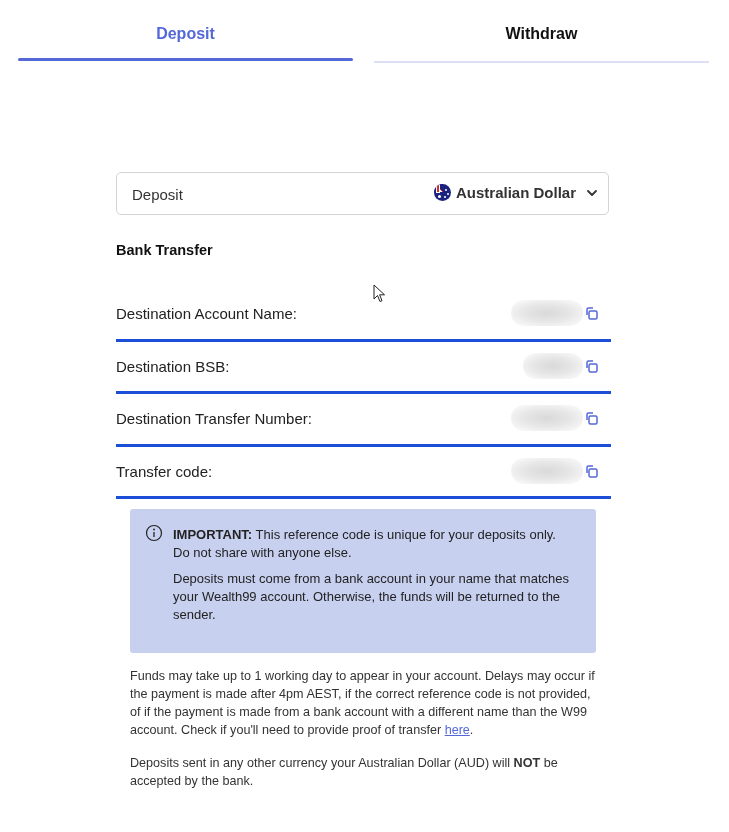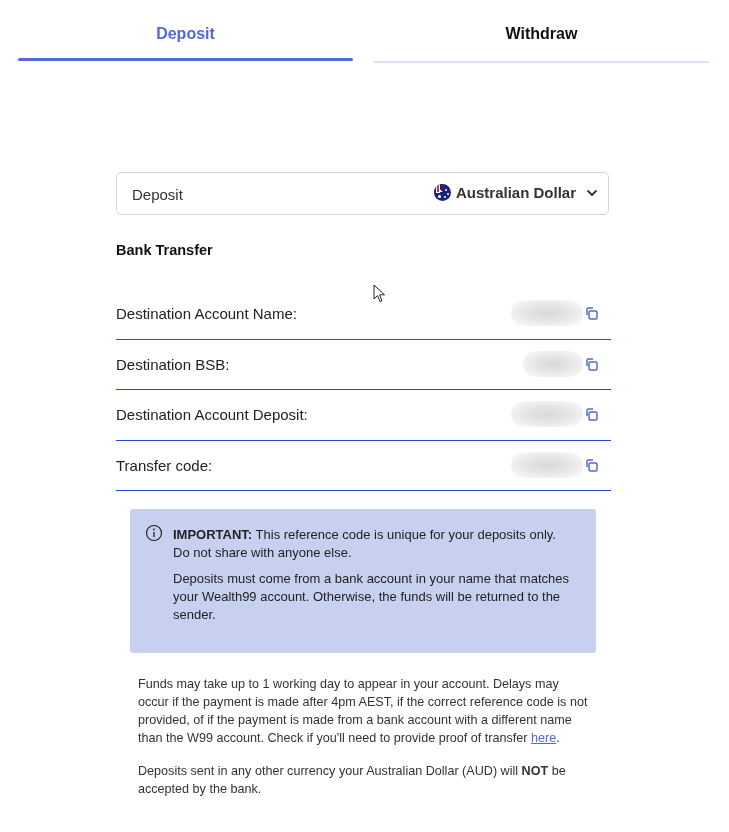--- a/index.html
+++ b/index.html
@@ -19,32 +19,32 @@
     .select .right { position: absolute; right: 9px; top: 11px; display: flex; align-items: center; gap: 5px; font-size: 15px; color: #333; font-weight: bold; }
     .flag { width: 17px; height: 17px; border-radius: 50%; background: #1a237e; position: relative; overflow: hidden; }
     .flag .uk { position: absolute; left: 0; top: 0; width: 9px; height: 8px; background: linear-gradient(45deg, transparent 40%, #fff 40%, #fff 50%, #d32f2f 50%, #d32f2f 55%, transparent 55%), #1a237e; }
     .flag .uk::after { content: ""; position: absolute; left: 3px; top: 0; width: 2px; height: 8px; background: #d32f2f; box-shadow: 0 0 0 1px #fff; }
     .flag .star { position: absolute; width: 3px; height: 3px; background: #fff; border-radius: 50%; }
     .chev { width: 14px; height: 14px; margin-left: 4px; }
 
     .section-title { position: absolute; left: 116px; width: 493px; top: 242px; font-size: 14.5px; font-weight: bold; color: #111; }
 
     .rows { position: absolute; left: 116px; top: 289px; width: 495px; }
-    .row { position: relative; height: 49.5px; border-bottom: 1px solid #1d4ed8; }
+    .row { position: relative; height: 49.5px; border-bottom: 3px solid #1d4ed8; }
     .row .lbl { position: absolute; left: 0; top: 16px; font-size: 15px; color: #222; }
     .row .blur { position: absolute; right: 28px; top: 11px; width: 72px; height: 26px; border-radius: 14px; background: radial-gradient(ellipse at center, #d9d9d9 0%, #e6e6e6 45%, #f3f3f3 75%, rgba(255,255,255,0) 100%); }
     .row .copy { position: absolute; right: 12px; top: 17px; width: 15px; height: 15px; cursor: pointer; }
 
     .notice { position: absolute; left: 130px; top: 509px; width: 466px; height: 144px; background: #c8d0f0; border-radius: 3px; box-sizing: border-box; padding: 17px 20px 18px 43px; font-size: 13px; line-height: 18px; color: #222; }
     .notice .info { position: absolute; left: 15px; top: 15px; width: 18px; height: 18px; }
     .notice p { margin: 0; }
     .notice p + p { margin-top: 8px; }
 
     .foot { position: absolute; left: 130px; top: 667px; width: 470px; font-size: 12.6px; line-height: 18px; color: #333; }
-    .foot p { margin: 8px; }
+    .foot p { margin: 0; }
     .foot p + p { margin-top: 15px; }
     .foot a { color: #5468d8; text-decoration: underline; cursor: pointer; }
 
     .cursor { position: absolute; left: 373px; top: 284px; width: 14px; height: 20px; }
   </style>
 </head>
 <body>
 
 <div class="tabs">
   <div class="tab deposit">
@@ -87,21 +87,21 @@
   </div>
   <div class="row">
     <span class="lbl">Destination BSB:</span>
     <span class="blur" style="width:60px;"></span>
     <svg class="copy" viewBox="0 0 15 15">
         <rect x="5" y="5" width="8" height="8" rx="1.5" fill="none" stroke="#5468d8" stroke-width="1.5"></rect>
         <path d="M3 9 V3.5 A1.5 1.5 0 0 1 4.5 2 H9" fill="none" stroke="#5468d8" stroke-width="1.5"></path>
       </svg>
   </div>
   <div class="row">
-    <span class="lbl">Destination Account Deposit:</span>
+    <span class="lbl">Destination Transfer Number:</span>
     <span class="blur"></span>
     <svg class="copy" viewBox="0 0 15 15">
         <rect x="5" y="5" width="8" height="8" rx="1.5" fill="none" stroke="#5468d8" stroke-width="1.5"></rect>
         <path d="M3 9 V3.5 A1.5 1.5 0 0 1 4.5 2 H9" fill="none" stroke="#5468d8" stroke-width="1.5"></path>
       </svg>
   </div>
   <div class="row">
     <span class="lbl">Transfer code:</span>
     <span class="blur"></span>
     <svg class="copy" viewBox="0 0 15 15">

